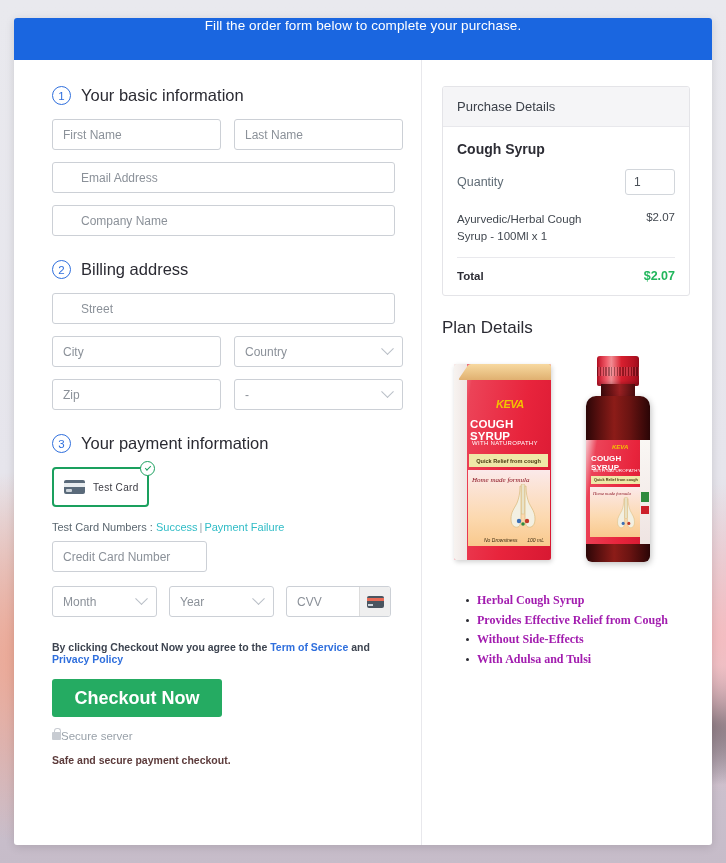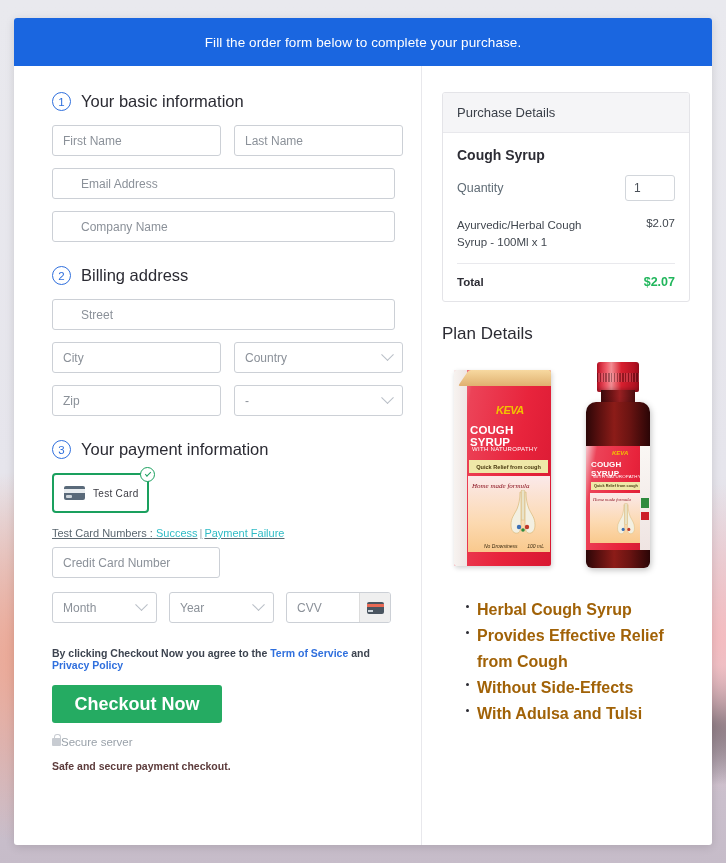--- a/index.html
+++ b/index.html
@@ -43,25 +43,25 @@
     background: #ffffff;
     border-radius: 3px;
     box-shadow: 0 2px 10px rgba(0,0,0,0.13);
     overflow: hidden;
     display: flex;
     flex-direction: column;
   }
 
   
   #banner {
-    height: 48px;
+    height: 42px;
     background: #1a66e0;
     color: #ffffff;
     display: flex;
-    align-items: center;
+    align-items: flex-start;
     justify-content: center;
     font-size: 13.5px;
     letter-spacing: .1px;
     flex: 0 0 auto;
   }
 
   
   #card-body {
     flex: 1 1 auto;
     display: flex;
@@ -168,26 +168,25 @@
   #tile-check i {
     display:block; width: 6px; height: 3px;
     border-left: 1.5px solid #1aa05e; border-bottom: 1.5px solid #1aa05e;
     transform: rotate(-45deg); margin-top: -1.5px;
   }
 
   #testnums {
     font-size: 11px;
     color: #5b6770;
     margin-bottom: 8px;
-    text-decoration: underline;
   }
   #testnums a { color: #30bcc6; text-decoration: none; }
   #testnums .sep { color: #9aa5ad; padding: 0 2px; }
 
-  #cc-number { width: 168px; margin-bottom: 14px; }
+  #cc-number { width: 155px; margin-bottom: 14px; }
 
   .exp-row { display: flex; gap: 12px; margin-bottom: 0; }
   .exp-fld { width: 105px; flex: 0 0 105px; text-align: right; }
   #cvv-wrap {
     width: 105px; flex: 0 0 105px; height: 31px;
     border: 1px solid #ccd0d6; border-radius: 3px;
     display: flex; align-items: center; justify-content: space-between;
     padding-left: 10px; overflow: hidden;
   }
   #cvv-wrap .ph { font-size: 12px; color: #8b9199; }
@@ -428,26 +427,27 @@
     background: #2f8a3e;
   }
   .bl-redsq {
     position: absolute; right: 1px; top: 66px; width: 8px; height: 8px;
     background: #cc1f2a;
   }
 
   #bullets { margin-top: 16px; margin-left: 24px; }
   #bullets li {
     list-style: none;
-    font-size: 16px;
-    color: #a16207;
+    font-size: 12px;
+    color: #a21caf;
     font-weight: bold;
     line-height: 1.62;
     position: relative;
     padding-left: 11px;
+    font-family: Liberation Serif, serif;
   }
   #bullets li::before {
     content: "";
     position: absolute; left: 0; top: 8px;
     width: 3px; height: 3px; border-radius: 50%;
     background: #2c2c34;
   }
 </style>
 </head>
 <body>

